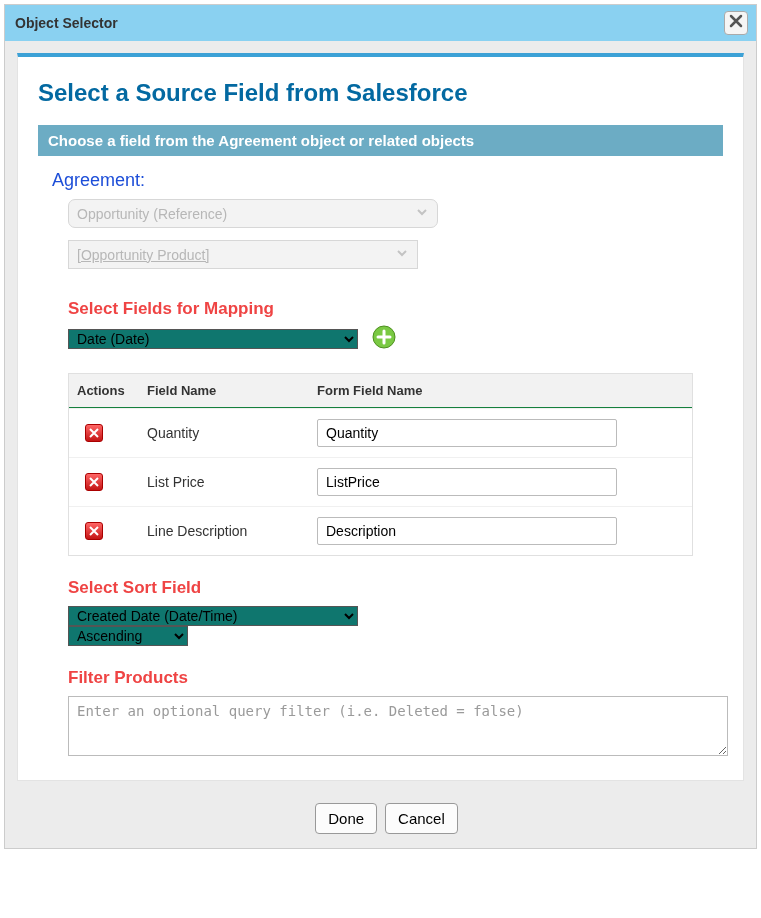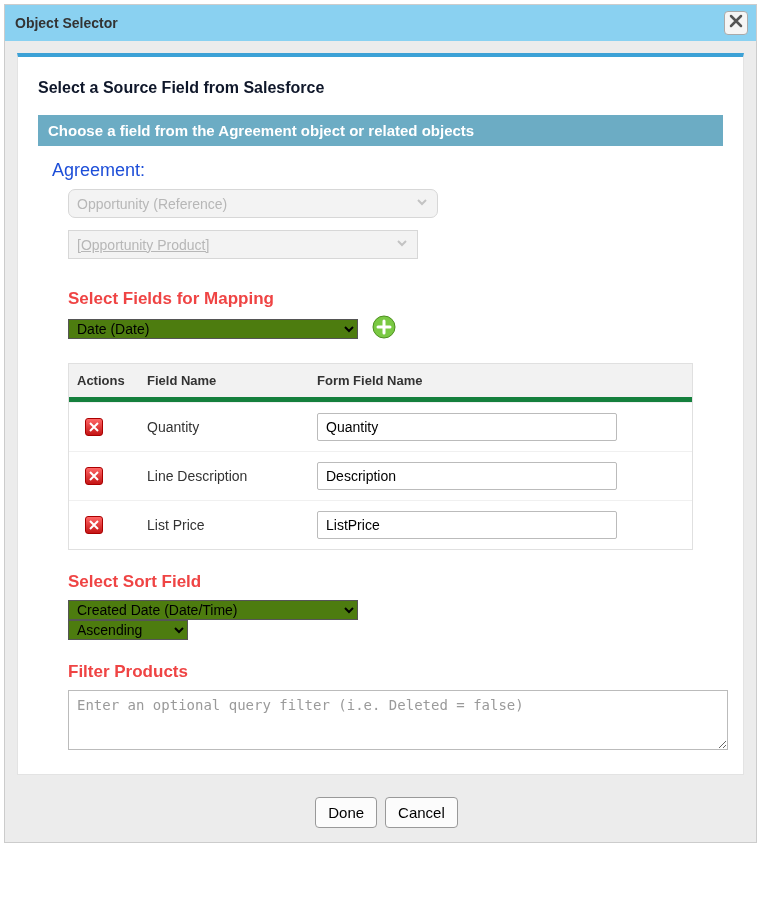--- a/index.html
+++ b/index.html
@@ -40,23 +40,23 @@
     padding: 12px;
     background: #ececec;
   }
   .content-panel {
     background: #fff;
     border: 1px solid #e3e3e3;
     border-top: 4px solid #3ca1d6;
     padding: 16px 20px 20px 20px;
   }
   .page-title {
-    font-size: 16px;
+    font-size: 24px;
     font-weight: bold;
-    color: #0f172a;
+    color: #0369a1;
     margin: 6px 0 18px 0;
   }
   .banner {
     background: #6cacc4;
     color: #fff;
     font-weight: bold;
     padding: 7px 10px;
     font-size: 15px;
   }
   .section-label {
@@ -83,38 +83,38 @@
   .row-inline {
     display: flex;
     align-items: center;
     gap: 14px;
     margin-left: 30px;
   }
   select.real {
     font-size: 14px;
     padding: 0 4px;
     border: 1px solid #555;
-    background: #4d7c0f;
+    background: #0f766e;
   }
   .add-btn {
     width: 24px; height: 24px;
     cursor: pointer;
     display: flex; align-items: center; justify-content: center;
   }
   .fields-table {
     margin: 22px 30px 0 30px;
     border: 1px solid #e0e0e0;
   }
   .ft-header {
     display: flex;
     background: #f2f2f2;
     font-weight: bold;
     font-size: 13px;
     color: #333;
-    border-bottom: 5px solid #15803d;
+    border-bottom: 1px solid #15803d;
   }
   .ft-header > div { padding: 9px 8px; }
   .col-actions { width: 70px; }
   .col-fieldname { width: 170px; }
   .col-formfield { flex: 1; }
   .ft-row {
     display: flex;
     align-items: center;
     border-top: 1px solid #f0f0f0;
   }
@@ -246,37 +246,37 @@
         </div>
 
         <div class="ft-row">
           <div class="col-actions">
             <div class="delete-btn">
               <span><svg viewBox="0 0 10 10">
                     <path d="M1 1 L9 9 M9 1 L1 9" stroke="#fff" stroke-width="2"></path>
                   </svg></span>
             </div>
           </div>
-          <div class="col-fieldname">Line Description</div>
+          <div class="col-fieldname">List Price</div>
           <div class="col-formfield">
-            <input class="form-field-input" value="Description" style="">
+            <input class="form-field-input" value="ListPrice" style="">
           </div>
         </div>
 
         <div class="ft-row">
           <div class="col-actions">
             <div class="delete-btn">
               <span><svg viewBox="0 0 10 10">
                     <path d="M1 1 L9 9 M9 1 L1 9" stroke="#fff" stroke-width="2"></path>
                   </svg></span>
             </div>
           </div>
-          <div class="col-fieldname">List Price</div>
+          <div class="col-fieldname">Line Description</div>
           <div class="col-formfield">
-            <input class="form-field-input" value="ListPrice" style="">
+            <input class="form-field-input" value="Description" style="">
           </div>
         </div>
       </div>
 
       <div class="section-label-bold">Select Sort Field</div>
       <div style="margin-left:30px">
         <select class="real" style="width:290px">
           <option>Created Date (Date/Time)</option>
         </select>
       </div>

